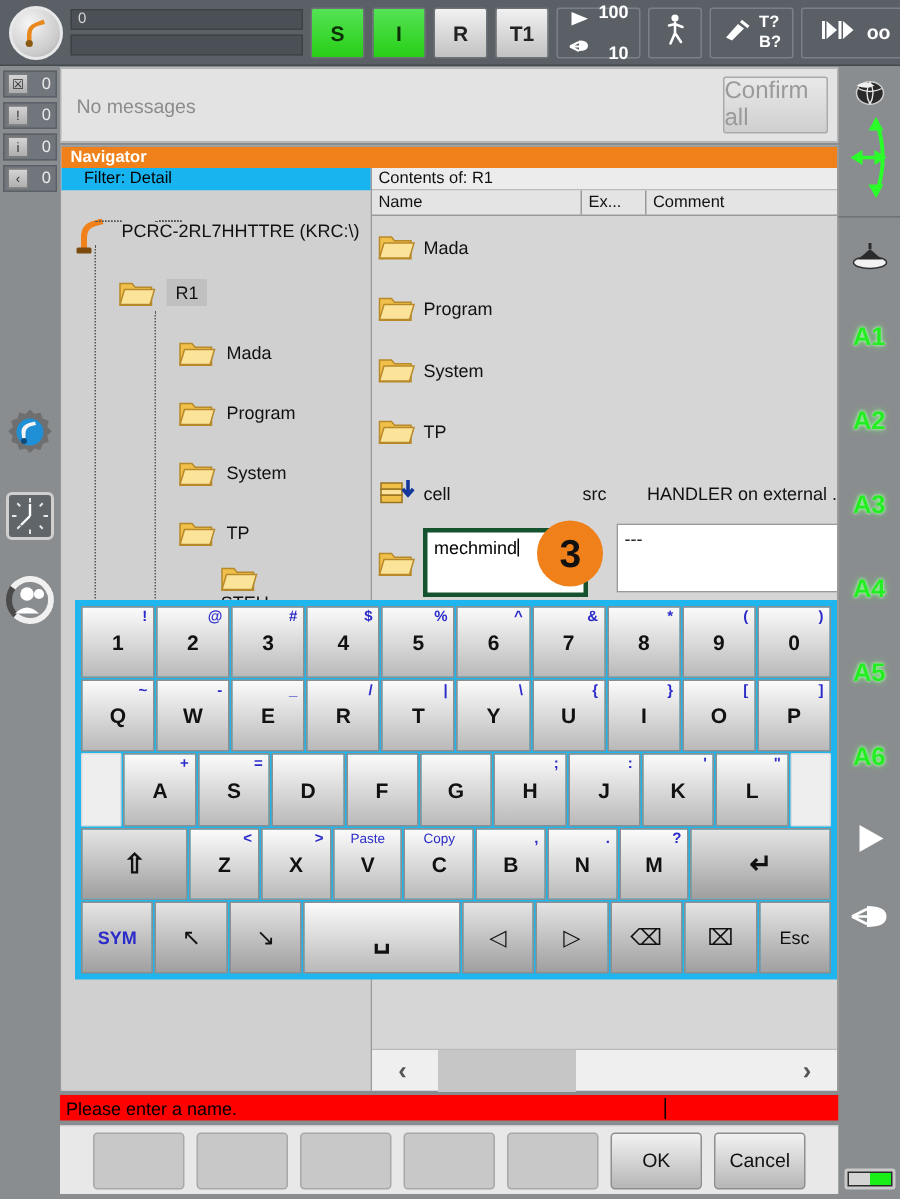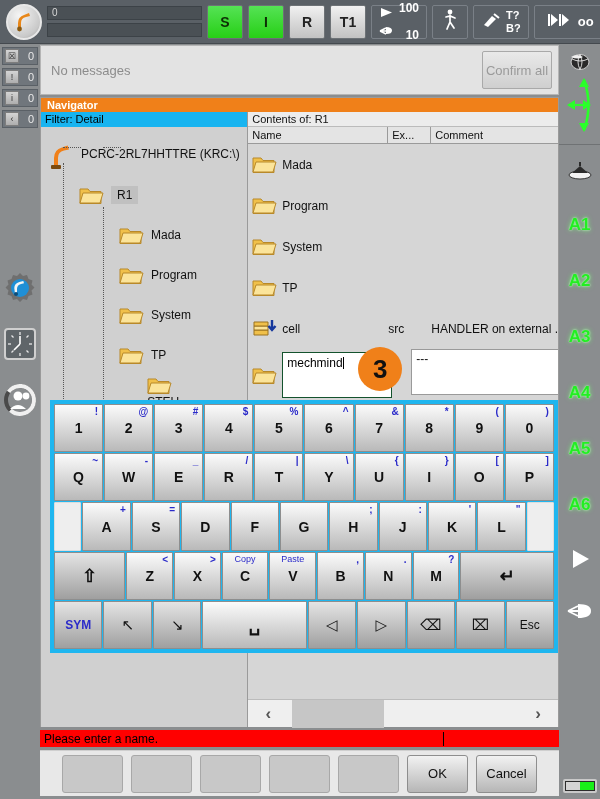--- a/index.html
+++ b/index.html
@@ -49,21 +49,21 @@
   
   .msgwrap{ position:absolute; left:40px; top:45px; width:519px; height:50px;
             background:#e3e3e3; border:1px solid #b5b5b5;
             display:flex; align-items:center; }
   .msgtext{ flex:1; padding-left:10px; color:#8c8c8c; font-size:13px; }
   .confirm-all{
     margin-right:6px; width:70px;height:38px;
     background:linear-gradient(#e9e9e9,#cfcfcf);
     border:1px solid #a9a9a9; border-radius:2px;
     display:flex;align-items:center;justify-content:center;
-    color:#9a9a9a; font-size:13px;
+    color:#9a9a9a; font-size:16px;
   }
 
   
   .counters{ position:absolute; left:2px; top:47px; width:36px; }
   .crow{ display:flex;align-items:center; height:18px; margin-bottom:3px;
          background:#70767c; border:1px solid #5a6066; }
   .cico{ width:14px;height:14px;margin:0 2px;
          background:linear-gradient(#d4d4d4,#aeaeae); border:1px solid #7d7d7d;
          display:flex;align-items:center;justify-content:center;
          font-size:9px;color:#333;}
@@ -75,21 +75,21 @@
 
   
   .nav{ position:absolute; left:40px; top:97px; width:519px; height:630px;
         background:#d6d6d6; border:1px solid #9a9a9a; }
   .nav-title{ height:14px;background:#f08019;color:#fff;font-weight:bold;
               font-size:11px;padding-left:6px;line-height:14px;}
   .nav-cols{ display:flex; height:615px; }
   .navleft{ width:210px; background:#d0d0d0; border-right:1px solid #9a9a9a;
             display:flex;flex-direction:column;}
   .filterbar{ height:15px;background:#18b4f0;color:#000;font-size:11px;
-              padding-left:4px;line-height:15px;}
+              padding-left:15px;line-height:15px;}
   .tree{ flex:1; background:#d0d0d0; padding:6px 0 0 4px; position:relative;
          overflow:hidden;}
   .tnode{ display:flex;align-items:center; height:40px; font-size:12px;color:#111;}
   .folder{ width:26px;height:20px;flex:0 0 auto;margin-right:6px;}
   .tlabel{ white-space:nowrap; }
   .tlabel.sel{ background:#c0c0c0; padding:2px 6px; }
   .dotline{ position:absolute; border-left:1px dotted #555; }
   .dotline-h{ position:absolute; border-top:1px dotted #555; }
 
   .navright{ flex:1; display:flex;flex-direction:column; background:#d6d6d6;}
@@ -99,21 +99,21 @@
            font-size:11px;color:#111;}
   .colhdr div{ border-right:1px solid #9a9a9a; padding-left:4px;line-height:17px;}
   .c-name{ width:140px;} .c-ext{width:43px;} .c-cmt{flex:1;border-right:none !important;}
   .rows{ flex:1; overflow:hidden; }
   .frow{ display:flex;align-items:center;height:41px;font-size:12px;color:#111;}
   .frow .ic{ width:34px;display:flex;align-items:center;justify-content:center;flex:0 0 auto;}
   .frow .nm{ width:106px; }
   .frow .ex{ width:43px; }
   .frow .cm{ flex:1; white-space:nowrap; overflow:hidden;}
   .editrow{ position:relative; }
-  .editbox{ width:110px;height:46px;border:1px solid #14532d;background:#fff;
+  .editbox{ width:110px;height:46px;border:3px solid #14532d;background:#fff;
             padding:3px 4px; font-size:12px;color:#000;}
   .caret{ display:inline-block;width:1px;height:12px;background:#000;
           vertical-align:-2px; }
   .badge3{ position:absolute; left:110px; top:-2px; width:44px;height:44px;
            border-radius:50%;background:#f08019;color:#111;
            display:flex;align-items:center;justify-content:center;
            font-size:26px;font-weight:bold; }
   .cmtcell{ position:absolute; left:163px; top:0px; width:185px;height:46px;
             background:#fff;border:1px solid #9a9a9a;padding:2px 4px;font-size:12px;}
 
@@ -634,26 +634,26 @@
           </div>
         <div class="key">
             <span class="alt">&lt;</span>
             <span>Z</span>
           </div>
         <div class="key">
             <span class="alt">&gt;</span>
             <span>X</span>
           </div>
         <div class="key">
+            <span class="alt word">Paste</span>
+            <span>V</span>
+          </div>
+        <div class="key">
             <span class="alt word">Copy</span>
             <span>C</span>
-          </div>
-        <div class="key">
-            <span class="alt word">Paste</span>
-            <span>V</span>
           </div>
         <div class="key">
             <span class="alt">,</span>
             <span>B</span>
           </div>
         <div class="key">
             <span class="alt">.</span>
             <span>N</span>
           </div>
         <div class="key">

